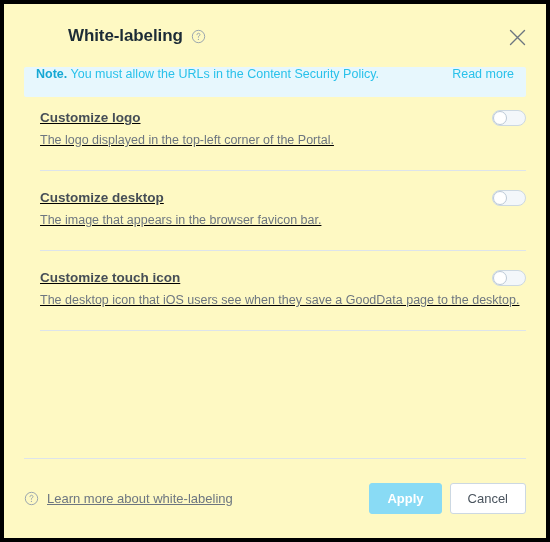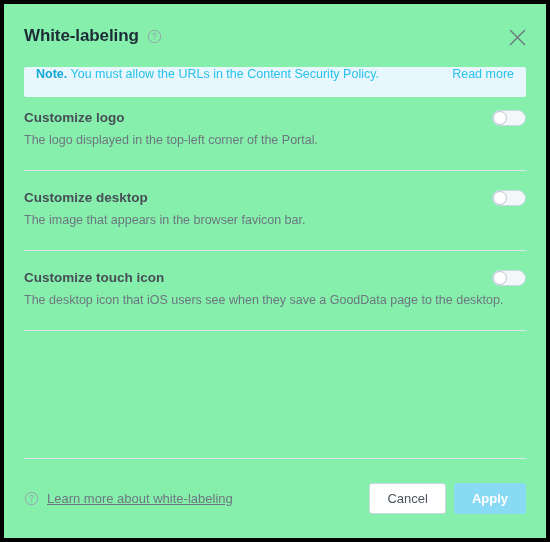--- a/index.html
+++ b/index.html
@@ -14,23 +14,24 @@
     font-family: "Liberation Sans", sans-serif;
     -webkit-font-smoothing: antialiased;
   }
 
   .dialog {
     position: absolute;
     left: 4px;
     top: 4px;
     width: 542px;
     height: 534px;
-    background: #86efac;
+    background: #fef9c3;
     box-sizing: border-box;
     overflow: hidden;
+    padding-left: 44px;
   }
 
   
   .header {
     position: relative;
     height: 56px;
   }
   .title-wrap {
     position: absolute;
     left: 20px;
@@ -95,23 +96,24 @@
     font-size: 12.5px;
     color: #29c1ea;
     margin-left: auto;
     cursor: pointer;
     white-space: nowrap;
   }
 
   
   .body {
     position: absolute;
-    left: 0;
+    left: 16px;
     top: 104px;
     right: 0;
+    text-decoration: underline;
   }
   .row {
     position: relative;
     padding: 0 20px;
     box-sizing: border-box;
   }
   .row-head {
     display: flex;
     align-items: flex-start;
     justify-content: space-between;
@@ -309,18 +311,18 @@
       <span class="footer-help-icon">
         <svg width="15" height="15" viewBox="0 0 16 16" fill="none" xmlns="http://www.w3.org/2000/svg">
           <circle cx="8" cy="8" r="6.6" stroke="currentColor" stroke-width="1"></circle>
           <path d="M6.4 6.1c0-.9.7-1.6 1.6-1.6s1.6.7 1.6 1.5c0 .7-.4 1-1 1.4-.5.3-.7.6-.7 1.1v.3" stroke="currentColor" stroke-width="1" stroke-linecap="round" fill="none"></path>
           <circle cx="7.9" cy="11.1" r="0.62" fill="currentColor"></circle>
         </svg>
       </span>
       <span class="footer-link">Learn more about white-labeling</span>
     </div>
     <div class="footer-actions">
+      <button class="btn btn-apply">Apply</button>
       <button class="btn btn-cancel">Cancel</button>
-      <button class="btn btn-apply">Apply</button>
     </div>
   </div>
 
 </div>
 
 </body></html>

